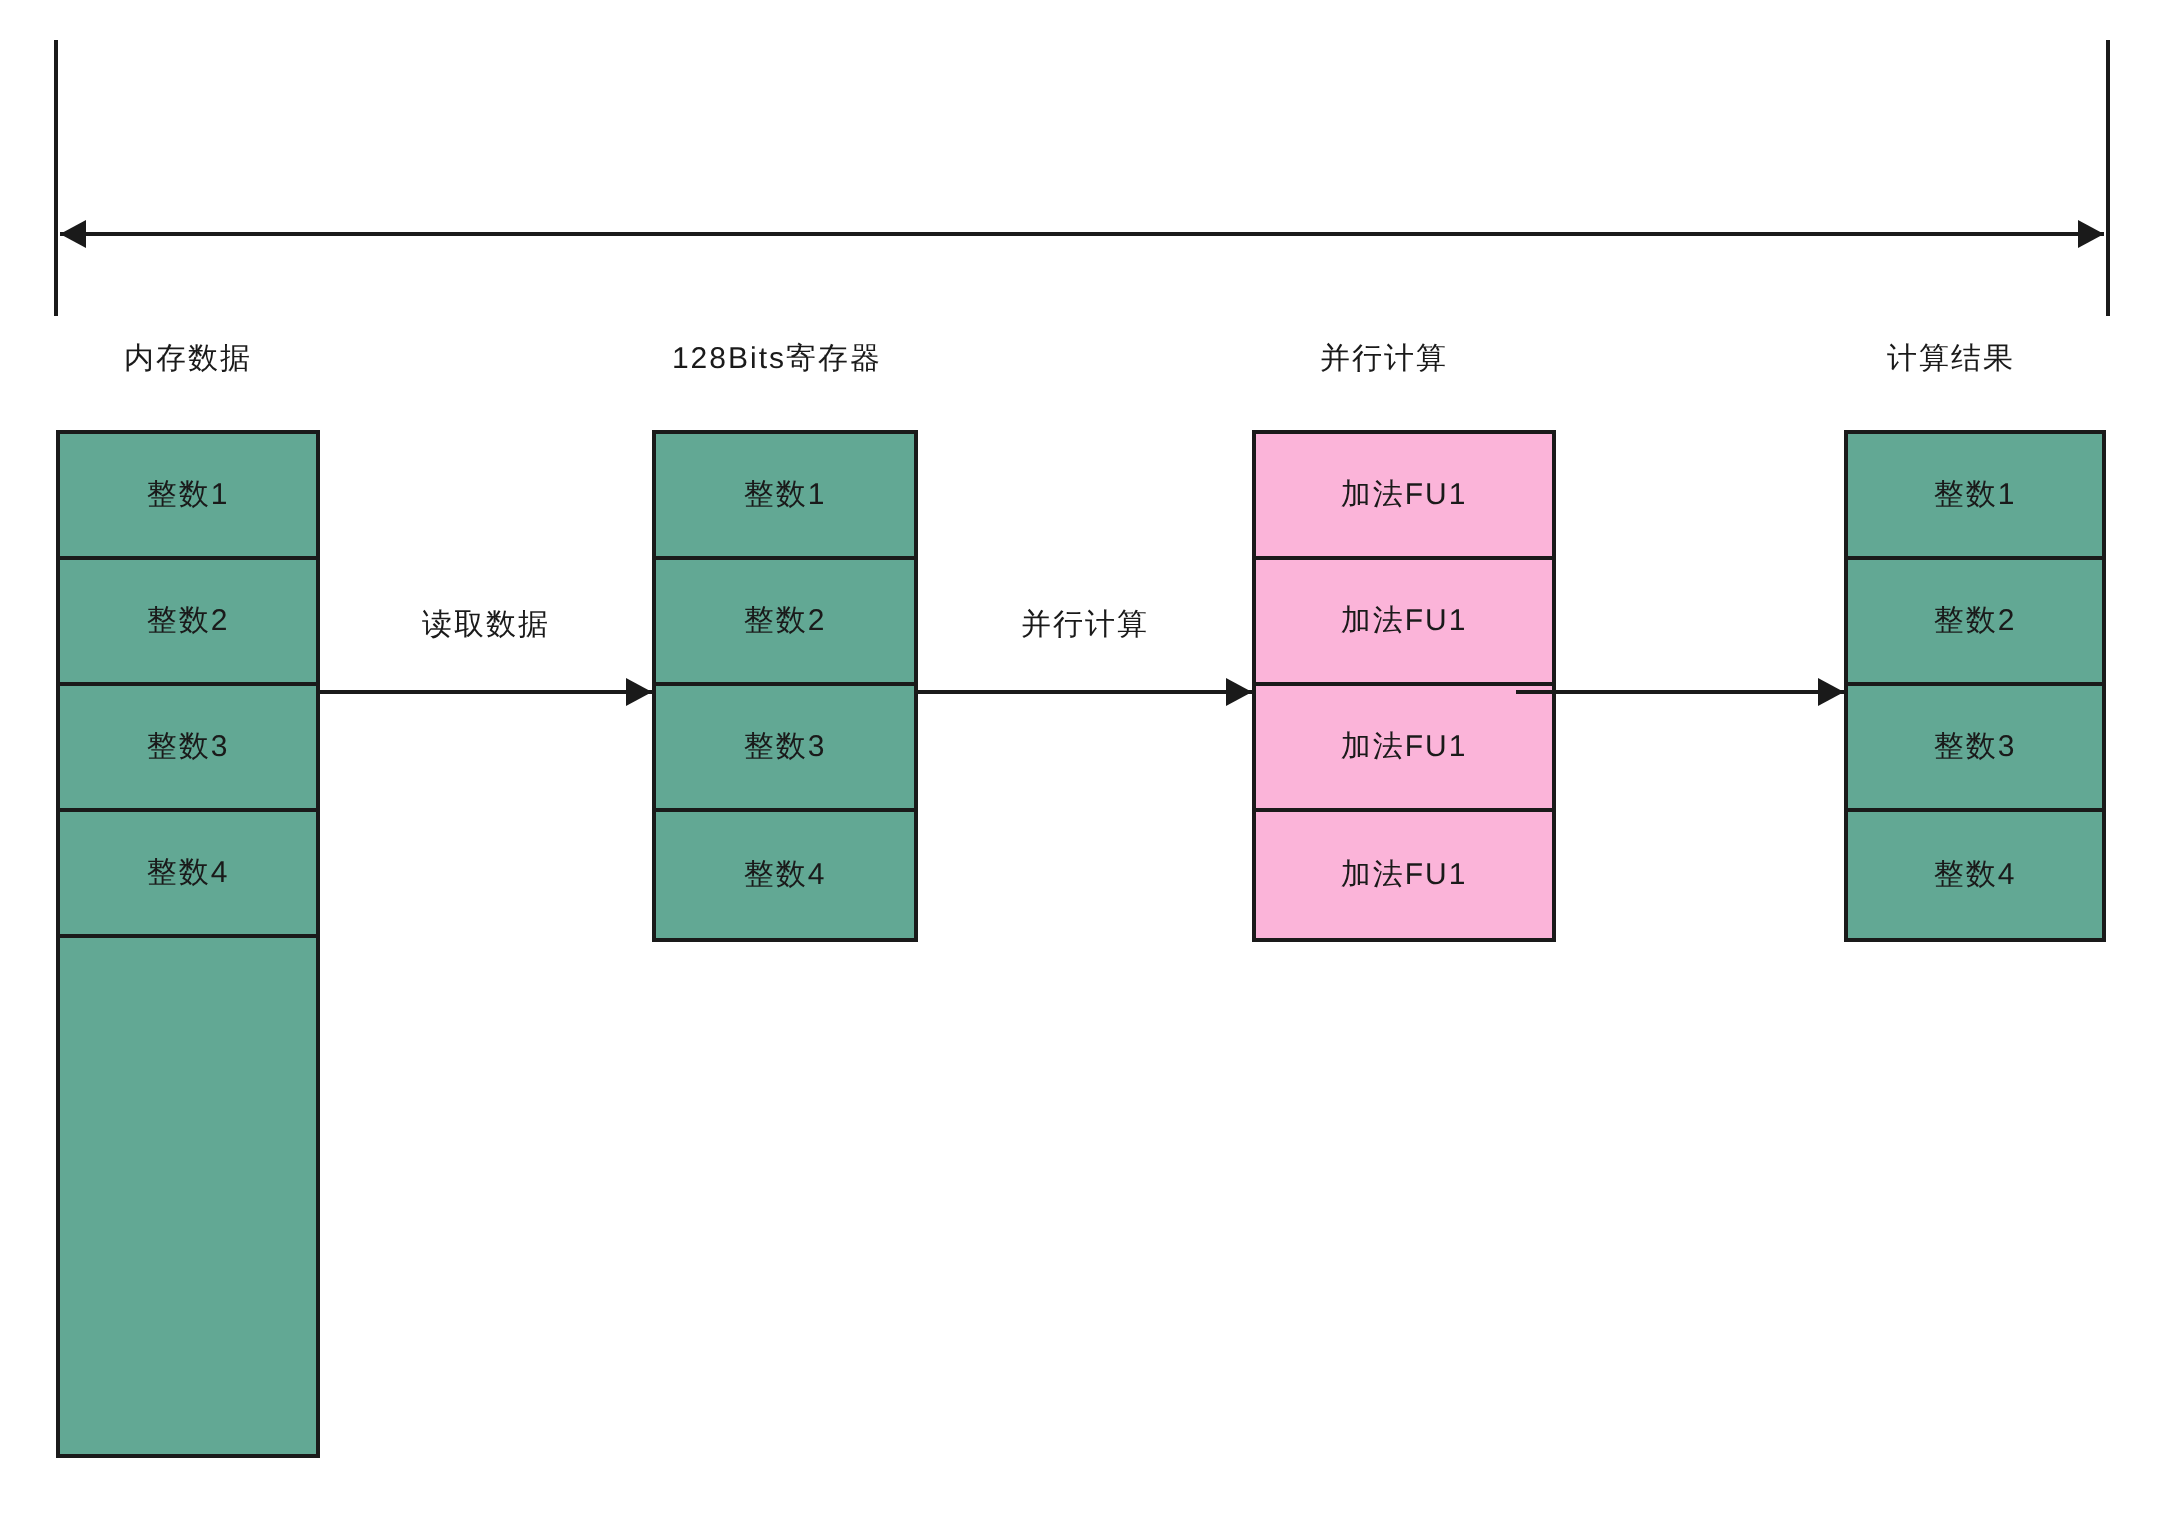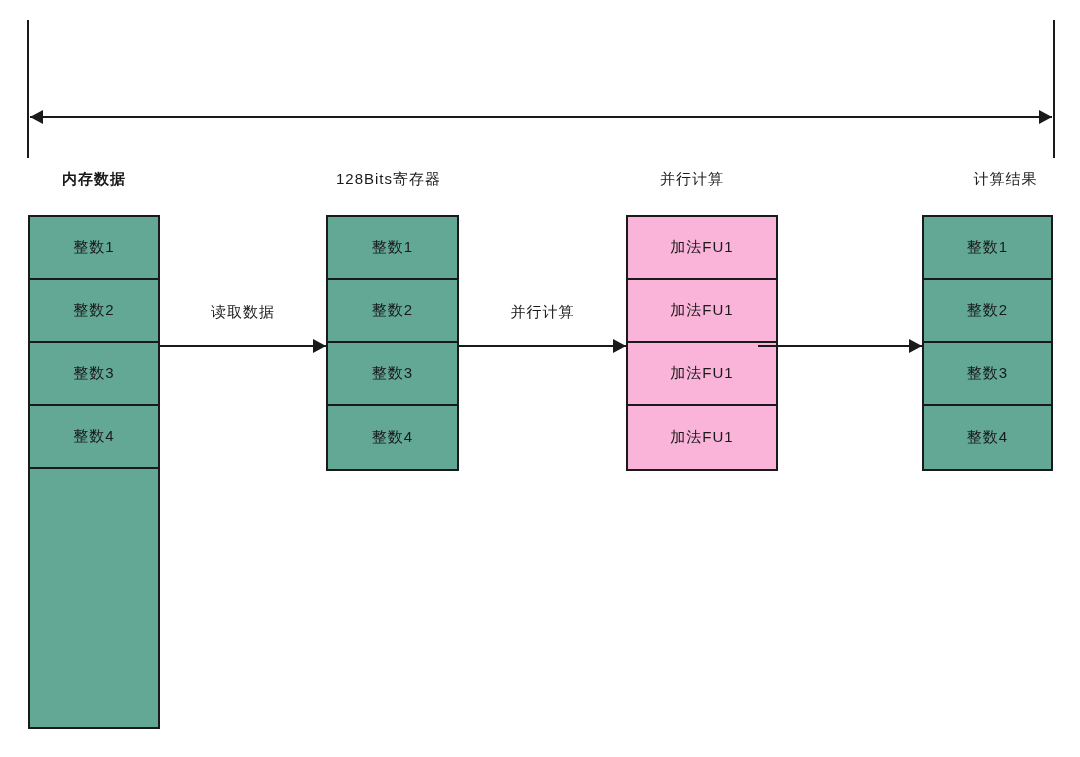--- a/index.html
+++ b/index.html
@@ -58,24 +58,24 @@
   .darrow::after  { right: 0; border-left: 13px solid #1a1a1a; }
 
   
   .col-title {
     position: absolute;
     top: 170px;
     text-align: center;
     font-size: 15px;
     letter-spacing: 1px;
   }
-  #title-1 { left: 28px;  width: 132px; font-weight: bold; }
+  #title-1 { left: 28px;  width: 132px; }
   #title-2 { left: 322px; width: 133px; }
   #title-3 { left: 626px; width: 132px; }
-  #title-4 { left: 940px; width: 131px; }
+  #title-4 { left: 910px; width: 131px; }
 
   
   .column {
     position: absolute;
     top: 215px;
     border: 2px solid #1a1a1a;
     background: #6d28d9;
   }
   #col-1 { left: 28px;  width: 132px; }
   #col-2 { left: 326px; width: 133px; }

